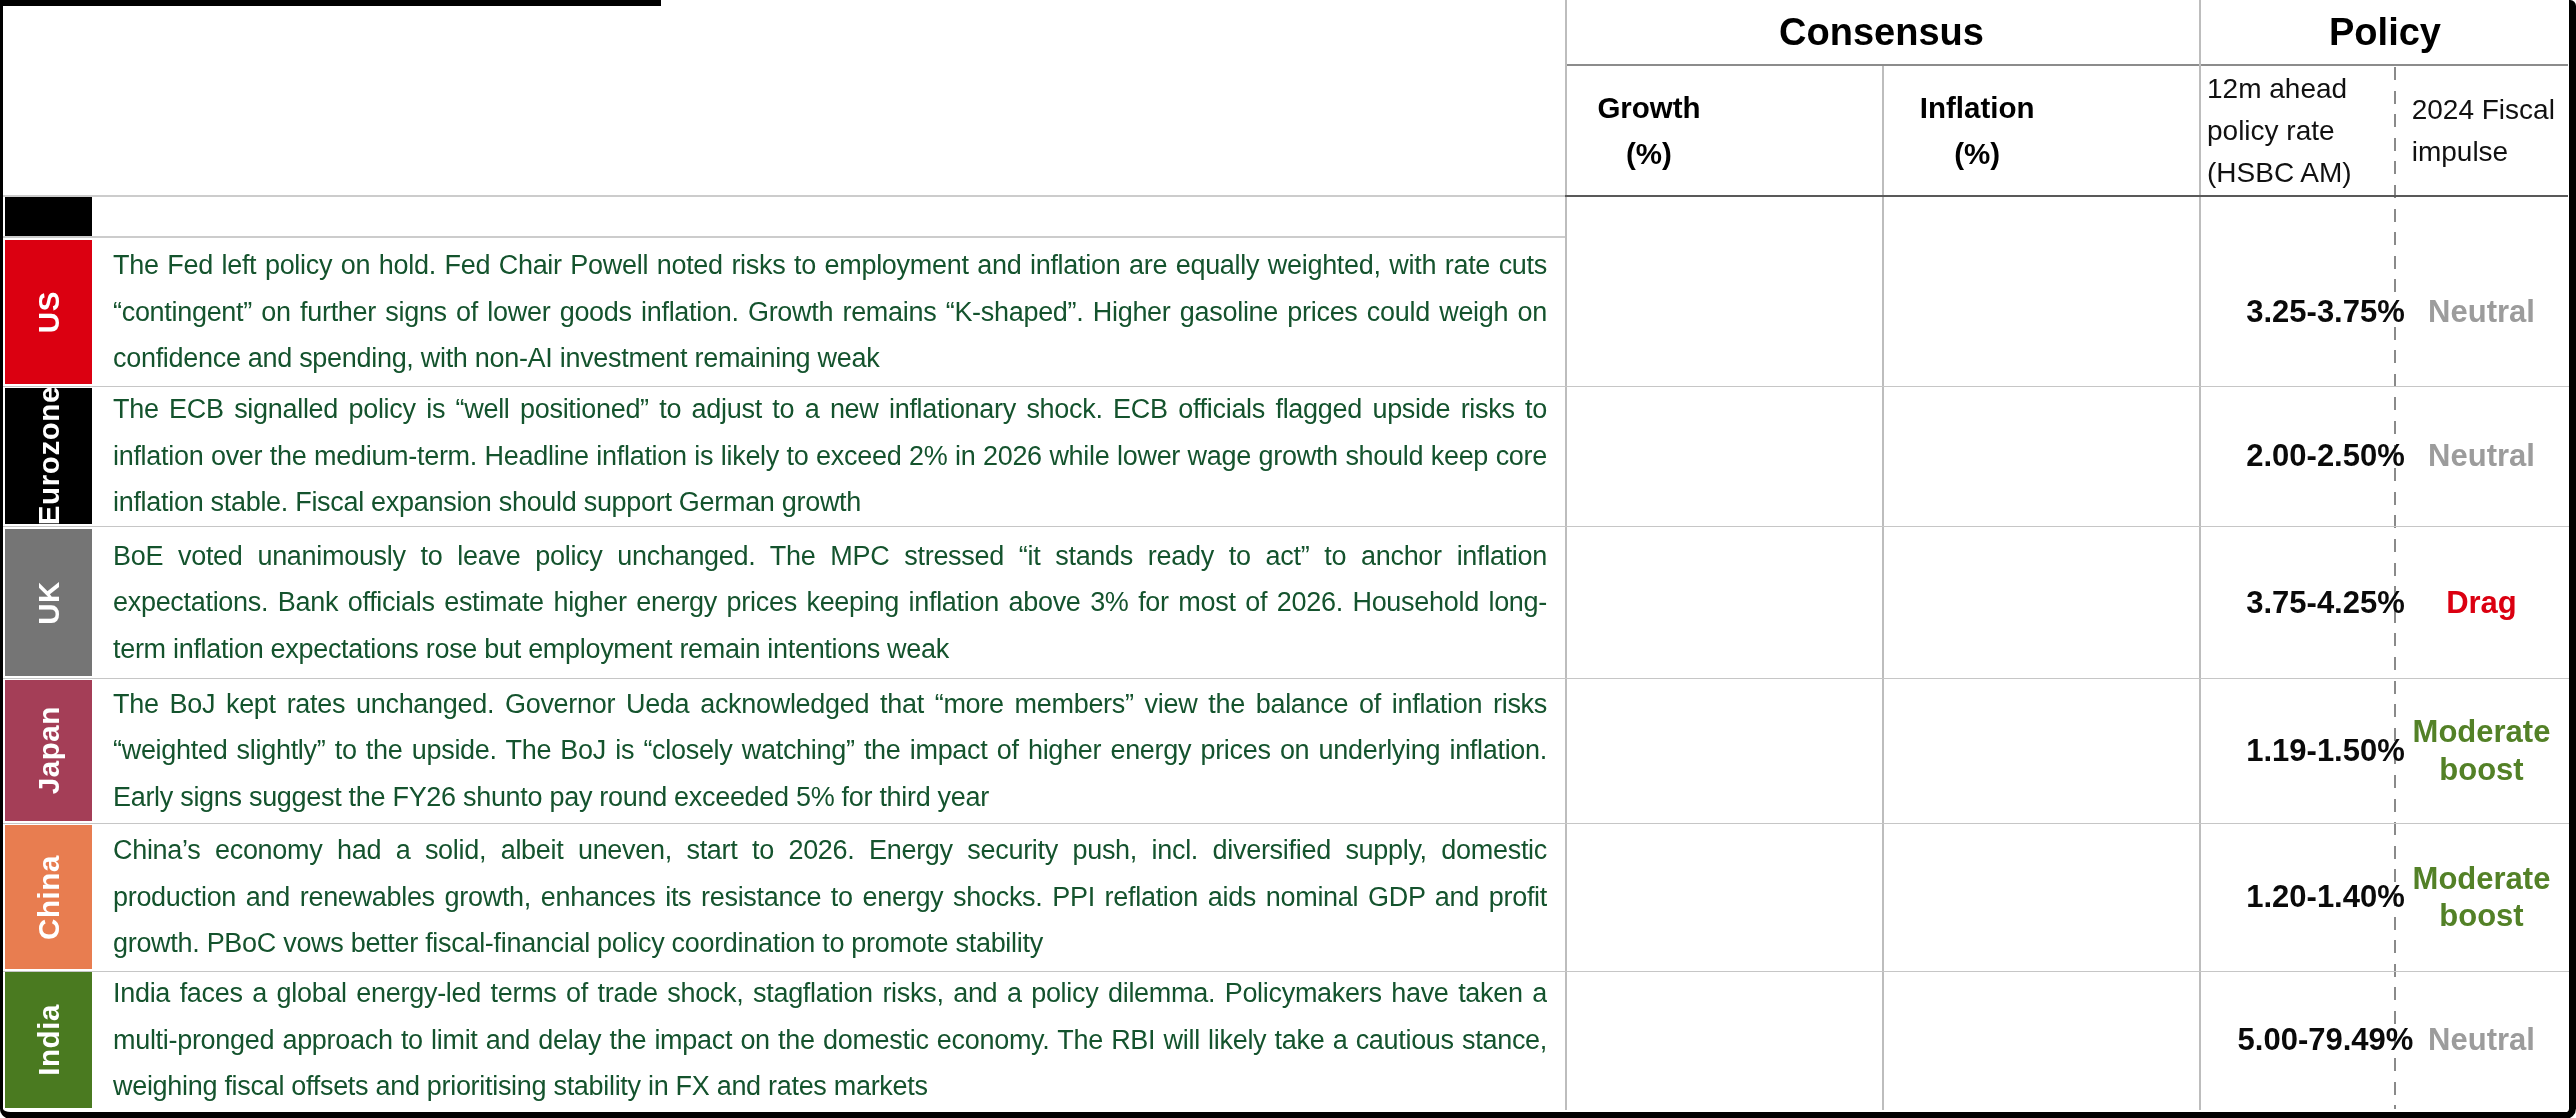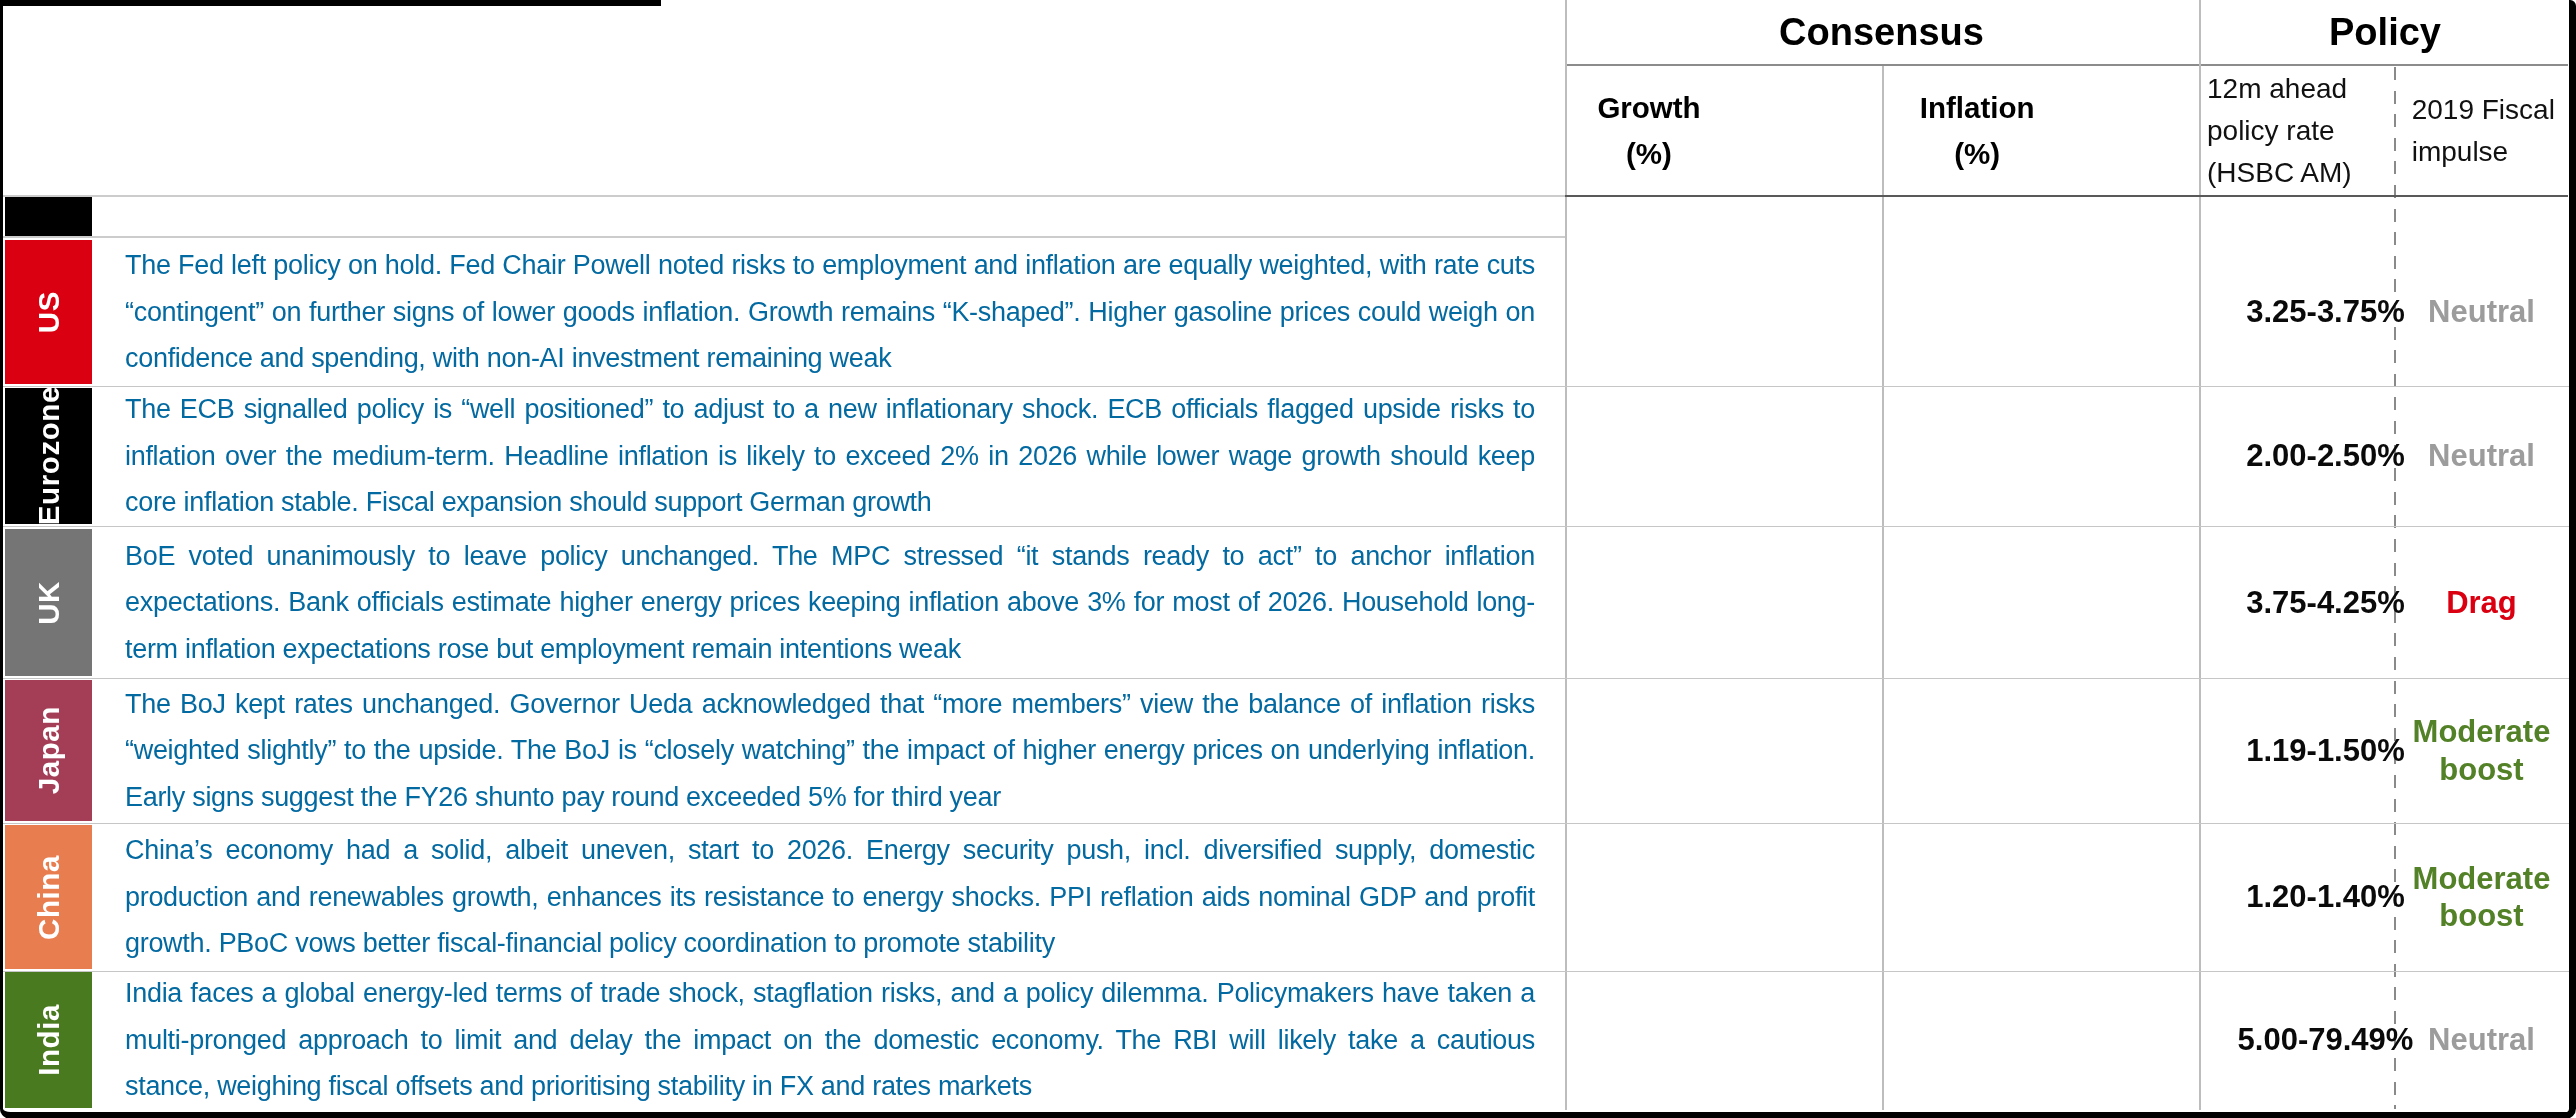--- a/index.html
+++ b/index.html
@@ -47,22 +47,22 @@
   .r-cn{top:823px;height:148px;}
   .r-in{top:970px;height:140px;}
   .blank-label{position:absolute;left:2.4px;top:0;bottom:1.8px;width:87px;background:#000;}
   .blank-line{position:absolute;left:0;bottom:0;width:1562px;height:1.8px;background:#cccccc;}
   .label-cell{position:absolute;left:2.4px;top:1.8px;bottom:1.8px;width:87px;
               display:flex;align-items:center;justify-content:center;}
   .label-text{writing-mode:vertical-rl;transform:rotate(180deg);
               color:#fff;font-weight:bold;font-size:29.5px;letter-spacing:0.6px;white-space:nowrap;}
   .desc-cell{position:absolute;left:110px;width:1434px;top:0;bottom:0;
              display:flex;align-items:center;overflow:hidden;}
-  .desc-cell p{margin:12px;width:100%;text-align:justify;font-size:27px;line-height:1.72;
-               letter-spacing:-0.3px;color:#0369a1;}
+  .desc-cell p{margin:0;width:100%;text-align:justify;font-size:27px;line-height:1.72;
+               letter-spacing:-0.3px;color:#14532d;}
   .rate-cell{position:absolute;left:2196px;width:195px;top:0;bottom:0;
              display:flex;align-items:center;justify-content:center;
              font-weight:bold;font-size:31px;color:#0a0a0a;white-space:nowrap;padding-left:29px;}
   .fiscal-cell{position:absolute;left:2391px;width:175px;top:0;bottom:0;
                display:flex;align-items:center;justify-content:center;text-align:center;
                font-weight:bold;font-size:31px;line-height:1.2;}
 </style>
 </head>
 <body>
 
@@ -82,21 +82,21 @@
   <div class="colhdr col-inflation">
     <div class="num-col-inner">
       <div>Inflation</div>
       <div>(%)</div>
     </div>
   </div>
   <div class="colhdr col-rate">
     <p>12m ahead policy rate (HSBC AM)</p>
   </div>
   <div class="colhdr col-fiscal">
-    <p>2019 Fiscal impulse</p>
+    <p>2024 Fiscal impulse</p>
   </div>
 
   <div class="vl vl-growth-left"></div>
   <div class="vl vl-growth-right"></div>
   <div class="vl vl-policy-left"></div>
   <div class="vl-dashed"></div>
   <div class="light-underline"></div>
   <div class="dark-underline"></div>
 
   <div class="row r-blank">

